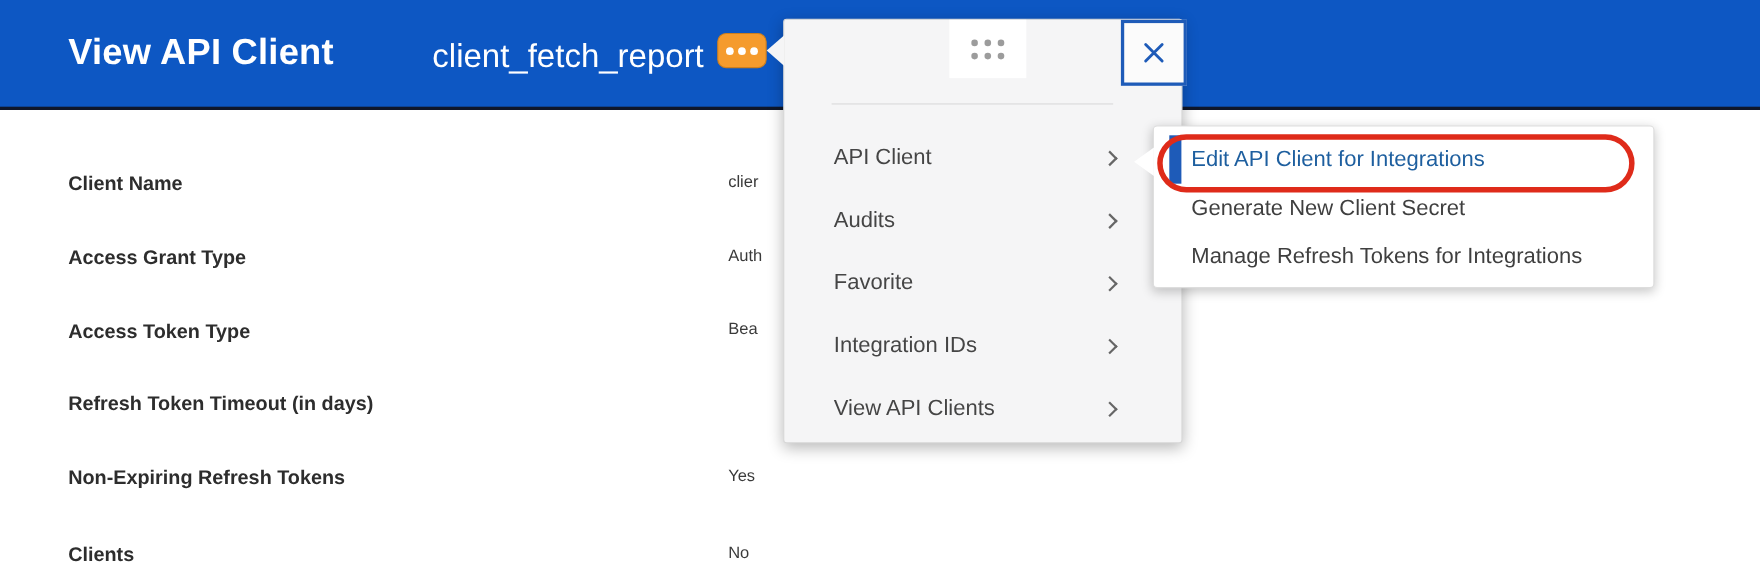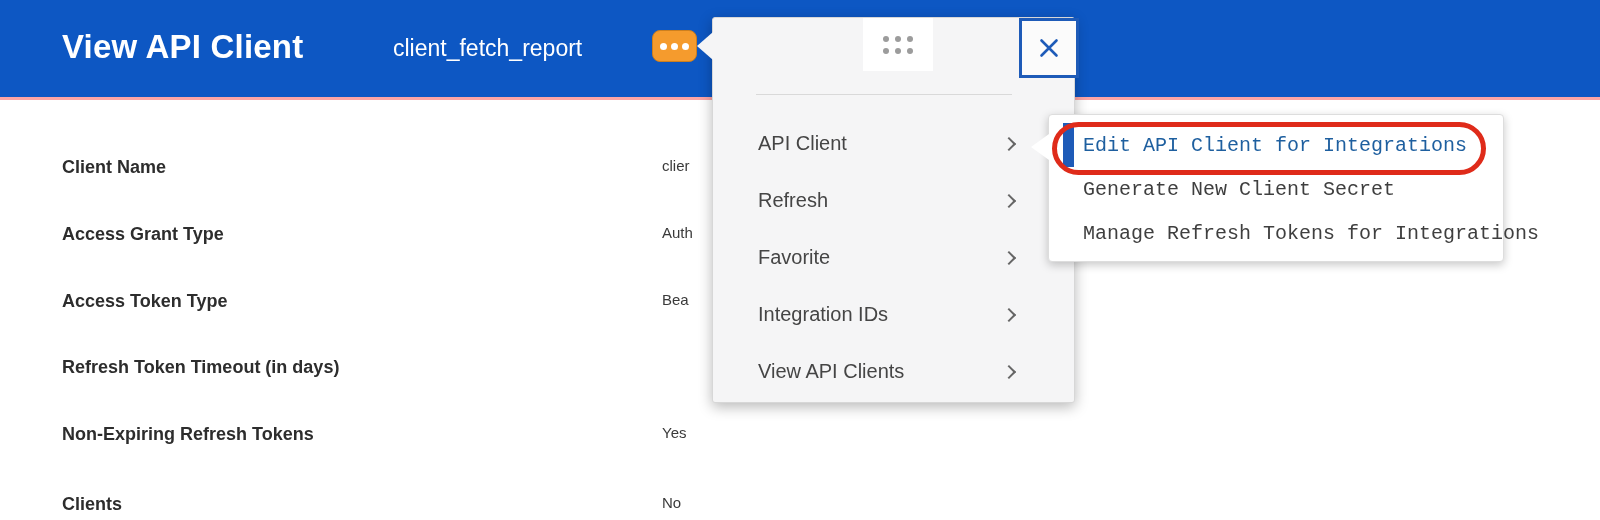--- a/index.html
+++ b/index.html
@@ -2,24 +2,24 @@
 <html><head>
 <meta charset="utf-8">
 <style>
   * { margin:0; padding:0; box-sizing:border-box; }
   html,body { width:1600px; height:520px; overflow:hidden; background:#ffffff;
     font-family:"Liberation Sans", sans-serif; }
   #stage { position:relative; width:1600px; height:520px; background:#ffffff; overflow:hidden; }
 
   
   .hdr { position:absolute; left:0; top:0; width:1600px; height:100px;
-    background:#0d57c3; border-bottom:3px solid #fca5a5; z-index:1; }
+    background:#0d57c3; border-bottom:3px solid #0f172a; z-index:1; }
   .hdr-title { position:absolute; left:62px; top:28px; font-size:33px; font-weight:bold;
     color:#ffffff; letter-spacing:0.2px; white-space:nowrap; }
-  .hdr-sub { position:absolute; left:393px; top:35px; font-size:23px; color:#ffffff; white-space:nowrap; }
+  .hdr-sub { position:absolute; left:393px; top:35px; font-size:30px; color:#ffffff; white-space:nowrap; }
   .rel-actions { position:absolute; left:652px; top:30px; width:45px; height:32px;
     background:#f59b2d; border:1.5px solid #cd7f1e; border-radius:8px;
     display:flex; align-items:center; justify-content:center; gap:4px; cursor:pointer; }
   .rel-actions .dot { width:7px; height:7px; border-radius:50%; background:#ffffff; }
 
   
   .frow { position:absolute; left:0; width:1600px; height:30px; }
   .frow .lbl { position:absolute; left:62px; top:0; font-size:18px; font-weight:bold;
     color:#2d2d2d; white-space:nowrap; }
   .frow .val { position:absolute; left:662px; top:0; font-size:15px; color:#3a3a3a; white-space:nowrap; }
@@ -49,21 +49,21 @@
 
   
   .submenu { position:absolute; left:1048px; top:114px; width:456px; height:148px;
     background:#ffffff; border:1px solid #dddddd; border-radius:4px;
     box-shadow:0 3px 10px rgba(0,0,0,0.22); z-index:20; padding-top:8px; }
   .submenu-tail { position:absolute; left:-18px; top:19px; width:0; height:0;
     border-top:13px solid transparent; border-bottom:13px solid transparent;
     border-right:18px solid #ffffff; }
   .sub-item { position:relative; height:44px; display:flex; align-items:center;
     padding-left:34px; cursor:pointer; }
-  .sub-item .si-label { font-size:20px; color:#3f3f3f; white-space:nowrap;font-family:Liberation Mono, monospace; }
+  .sub-item .si-label { font-size:20px; color:#3f3f3f; white-space:nowrap; }
   .sub-item.selected .si-label { color:#1e5f9f; }
   .sel-bar { position:absolute; left:14px; top:0; width:11px; height:44px; background:#1e5bb8; }
   .annotation { position:absolute; left:3px; top:7px; width:434px; height:53px;
     border:5px solid #df2b1a; border-radius:27px; pointer-events:none; z-index:30; }
 </style>
 </head>
 <body>
 
 <div id="stage">
 
@@ -123,21 +123,21 @@
     </div>
 
     <div class="popup-divider"></div>
 
     <div class="menu-list">
       <div class="menu-item">
         <span class="mi-label">API Client</span>
         <span class="chev"></span>
       </div>
       <div class="menu-item">
-        <span class="mi-label">Refresh</span>
+        <span class="mi-label">Audits</span>
         <span class="chev"></span>
       </div>
       <div class="menu-item">
         <span class="mi-label">Favorite</span>
         <span class="chev"></span>
       </div>
       <div class="menu-item">
         <span class="mi-label">Integration IDs</span>
         <span class="chev"></span>
       </div>

